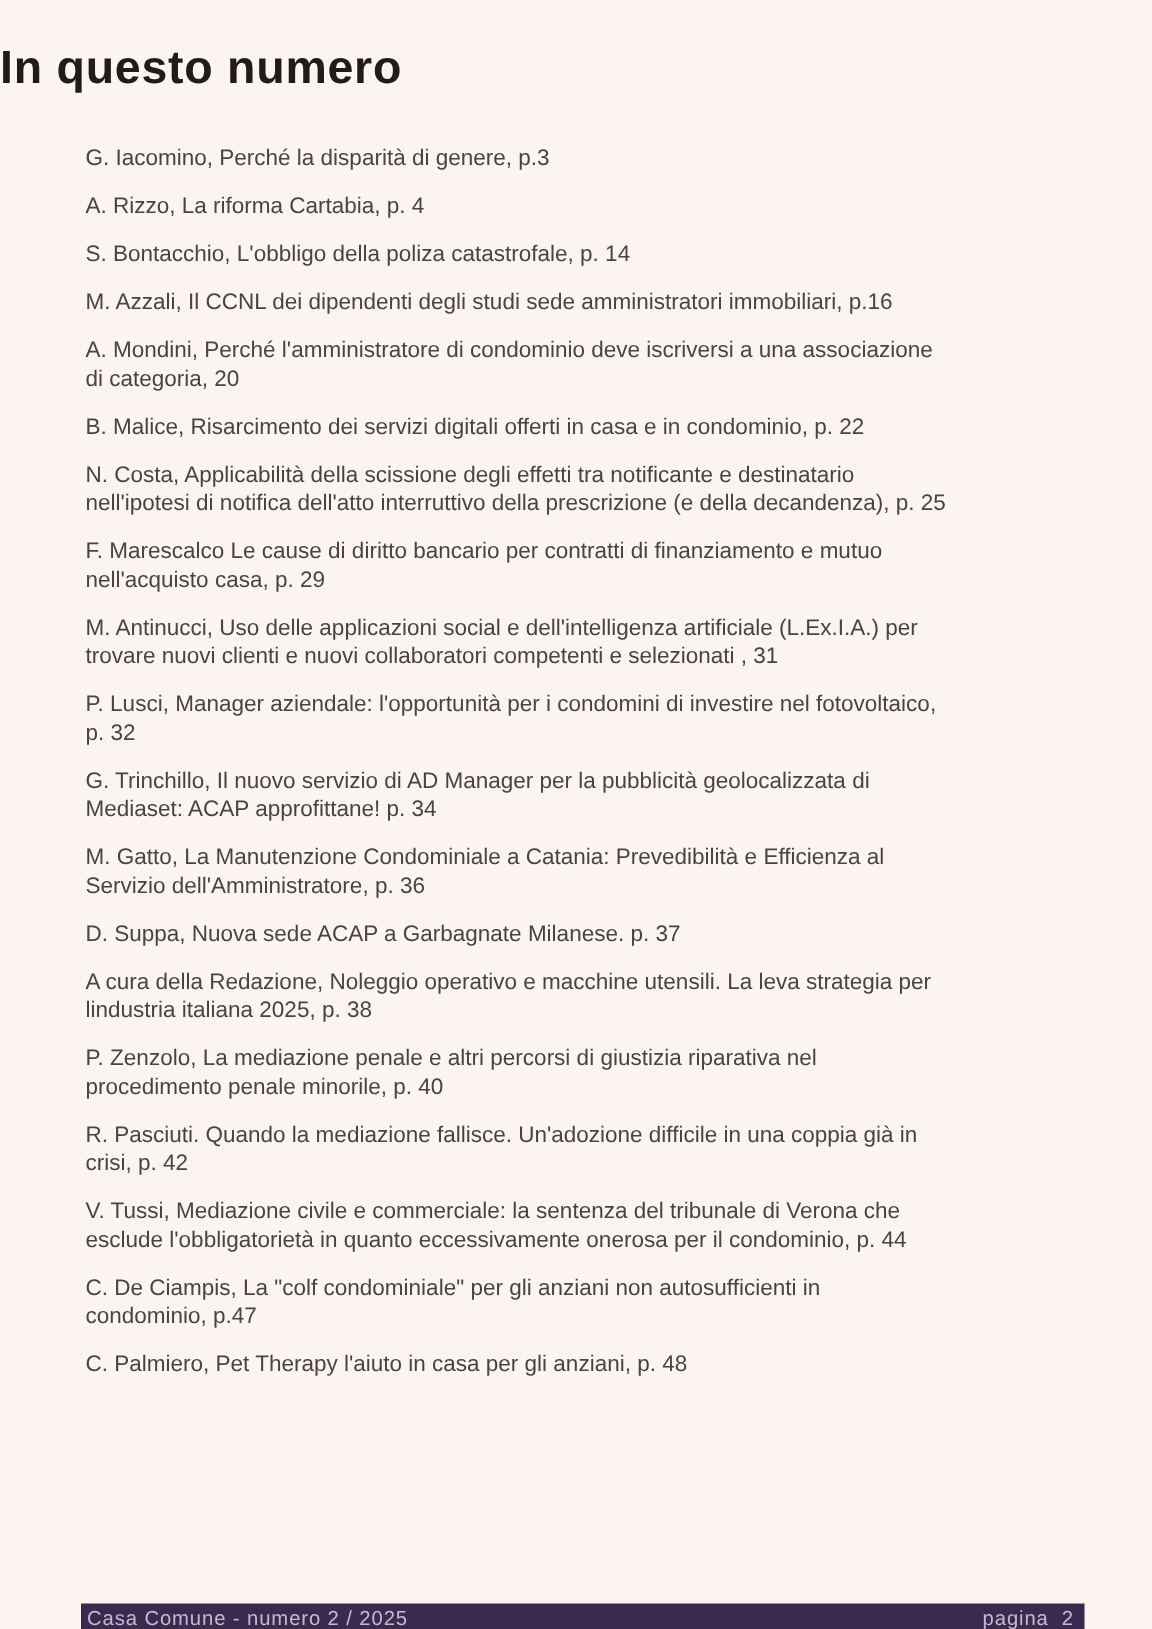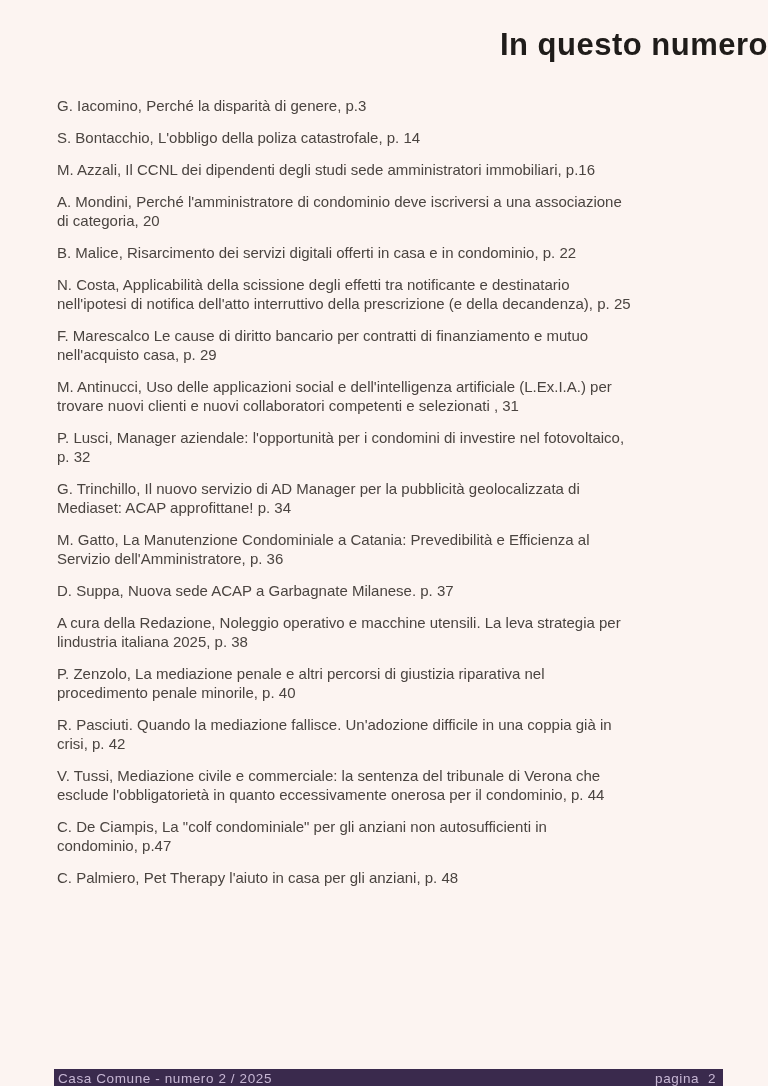--- a/index.html
+++ b/index.html
@@ -14,21 +14,21 @@
     overflow: hidden;
     position: relative;
   }
   .page {
     position: relative;
     width: 768px;
     height: 1086px;
   }
   .title {
     margin: 26px 0 0 0;
-    text-align: right;
+    text-align: left;
     font-size: 31px;
     line-height: 38px;
     font-weight: bold;
     letter-spacing: 0.5px;
     color: var(--title-color, #1f1c1a);
   }
   .toc {
     margin: 32px 40px 0 57px;
     width: 670px;
   }
@@ -61,20 +61,21 @@
 </style>
 </head>
 <body>
 
 <div class="page">
 
   <h1 class="title">In questo numero</h1>
 
   <div class="toc">
     <p class="toc-entry">G. Iacomino, Perché la disparità di genere, p.3</p>
+    <p class="toc-entry">A. Rizzo, La riforma Cartabia, p. 4</p>
     <p class="toc-entry">S. Bontacchio, L'obbligo della poliza catastrofale, p. 14</p>
     <p class="toc-entry">M. Azzali, Il CCNL dei dipendenti degli studi sede amministratori immobiliari, p.16</p>
     <p class="toc-entry">A. Mondini, Perché l'amministratore di condominio deve iscriversi a una associazione
 di categoria, 20</p>
     <p class="toc-entry">B. Malice, Risarcimento dei servizi digitali offerti in casa e in condominio, p. 22</p>
     <p class="toc-entry">N. Costa, Applicabilità della scissione degli effetti tra notificante e destinatario
 nell'ipotesi di notifica dell'atto interruttivo della prescrizione (e della decandenza), p. 25</p>
     <p class="toc-entry">F. Marescalco Le cause di diritto bancario per contratti di finanziamento e mutuo
 nell'acquisto casa, p. 29</p>
     <p class="toc-entry">M. Antinucci, Uso delle applicazioni social e dell'intelligenza artificiale (L.Ex.I.A.) per

